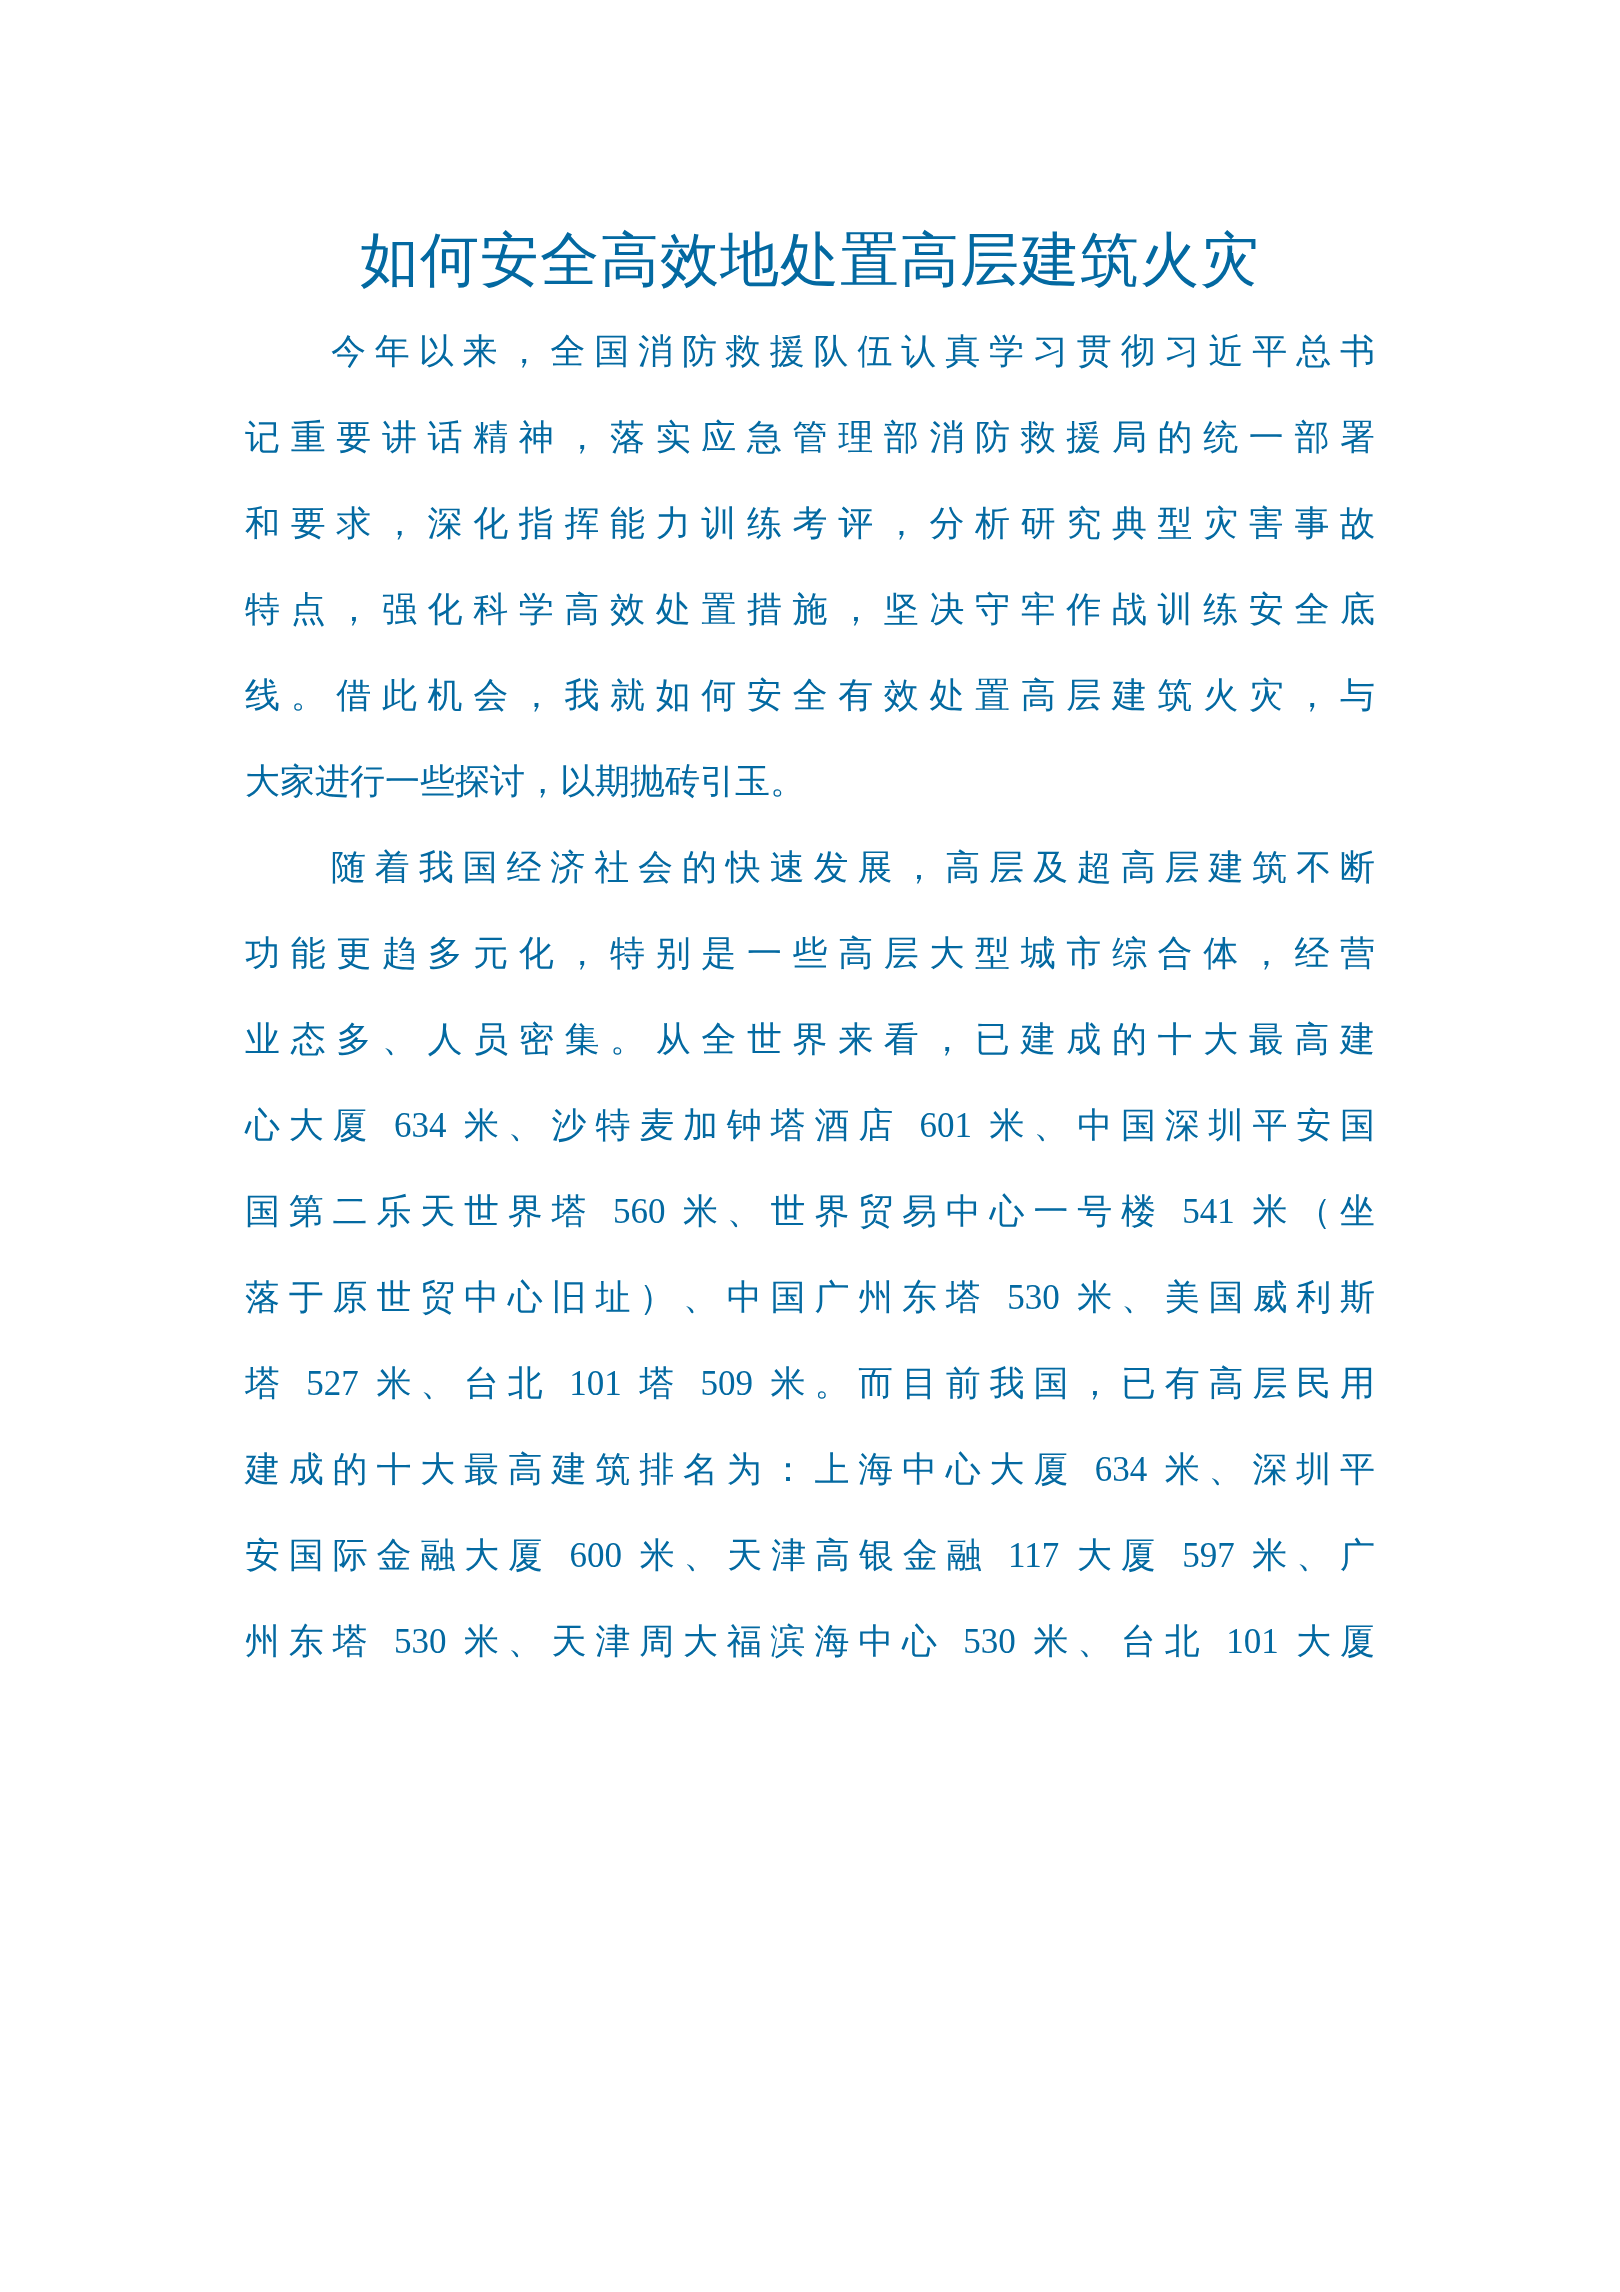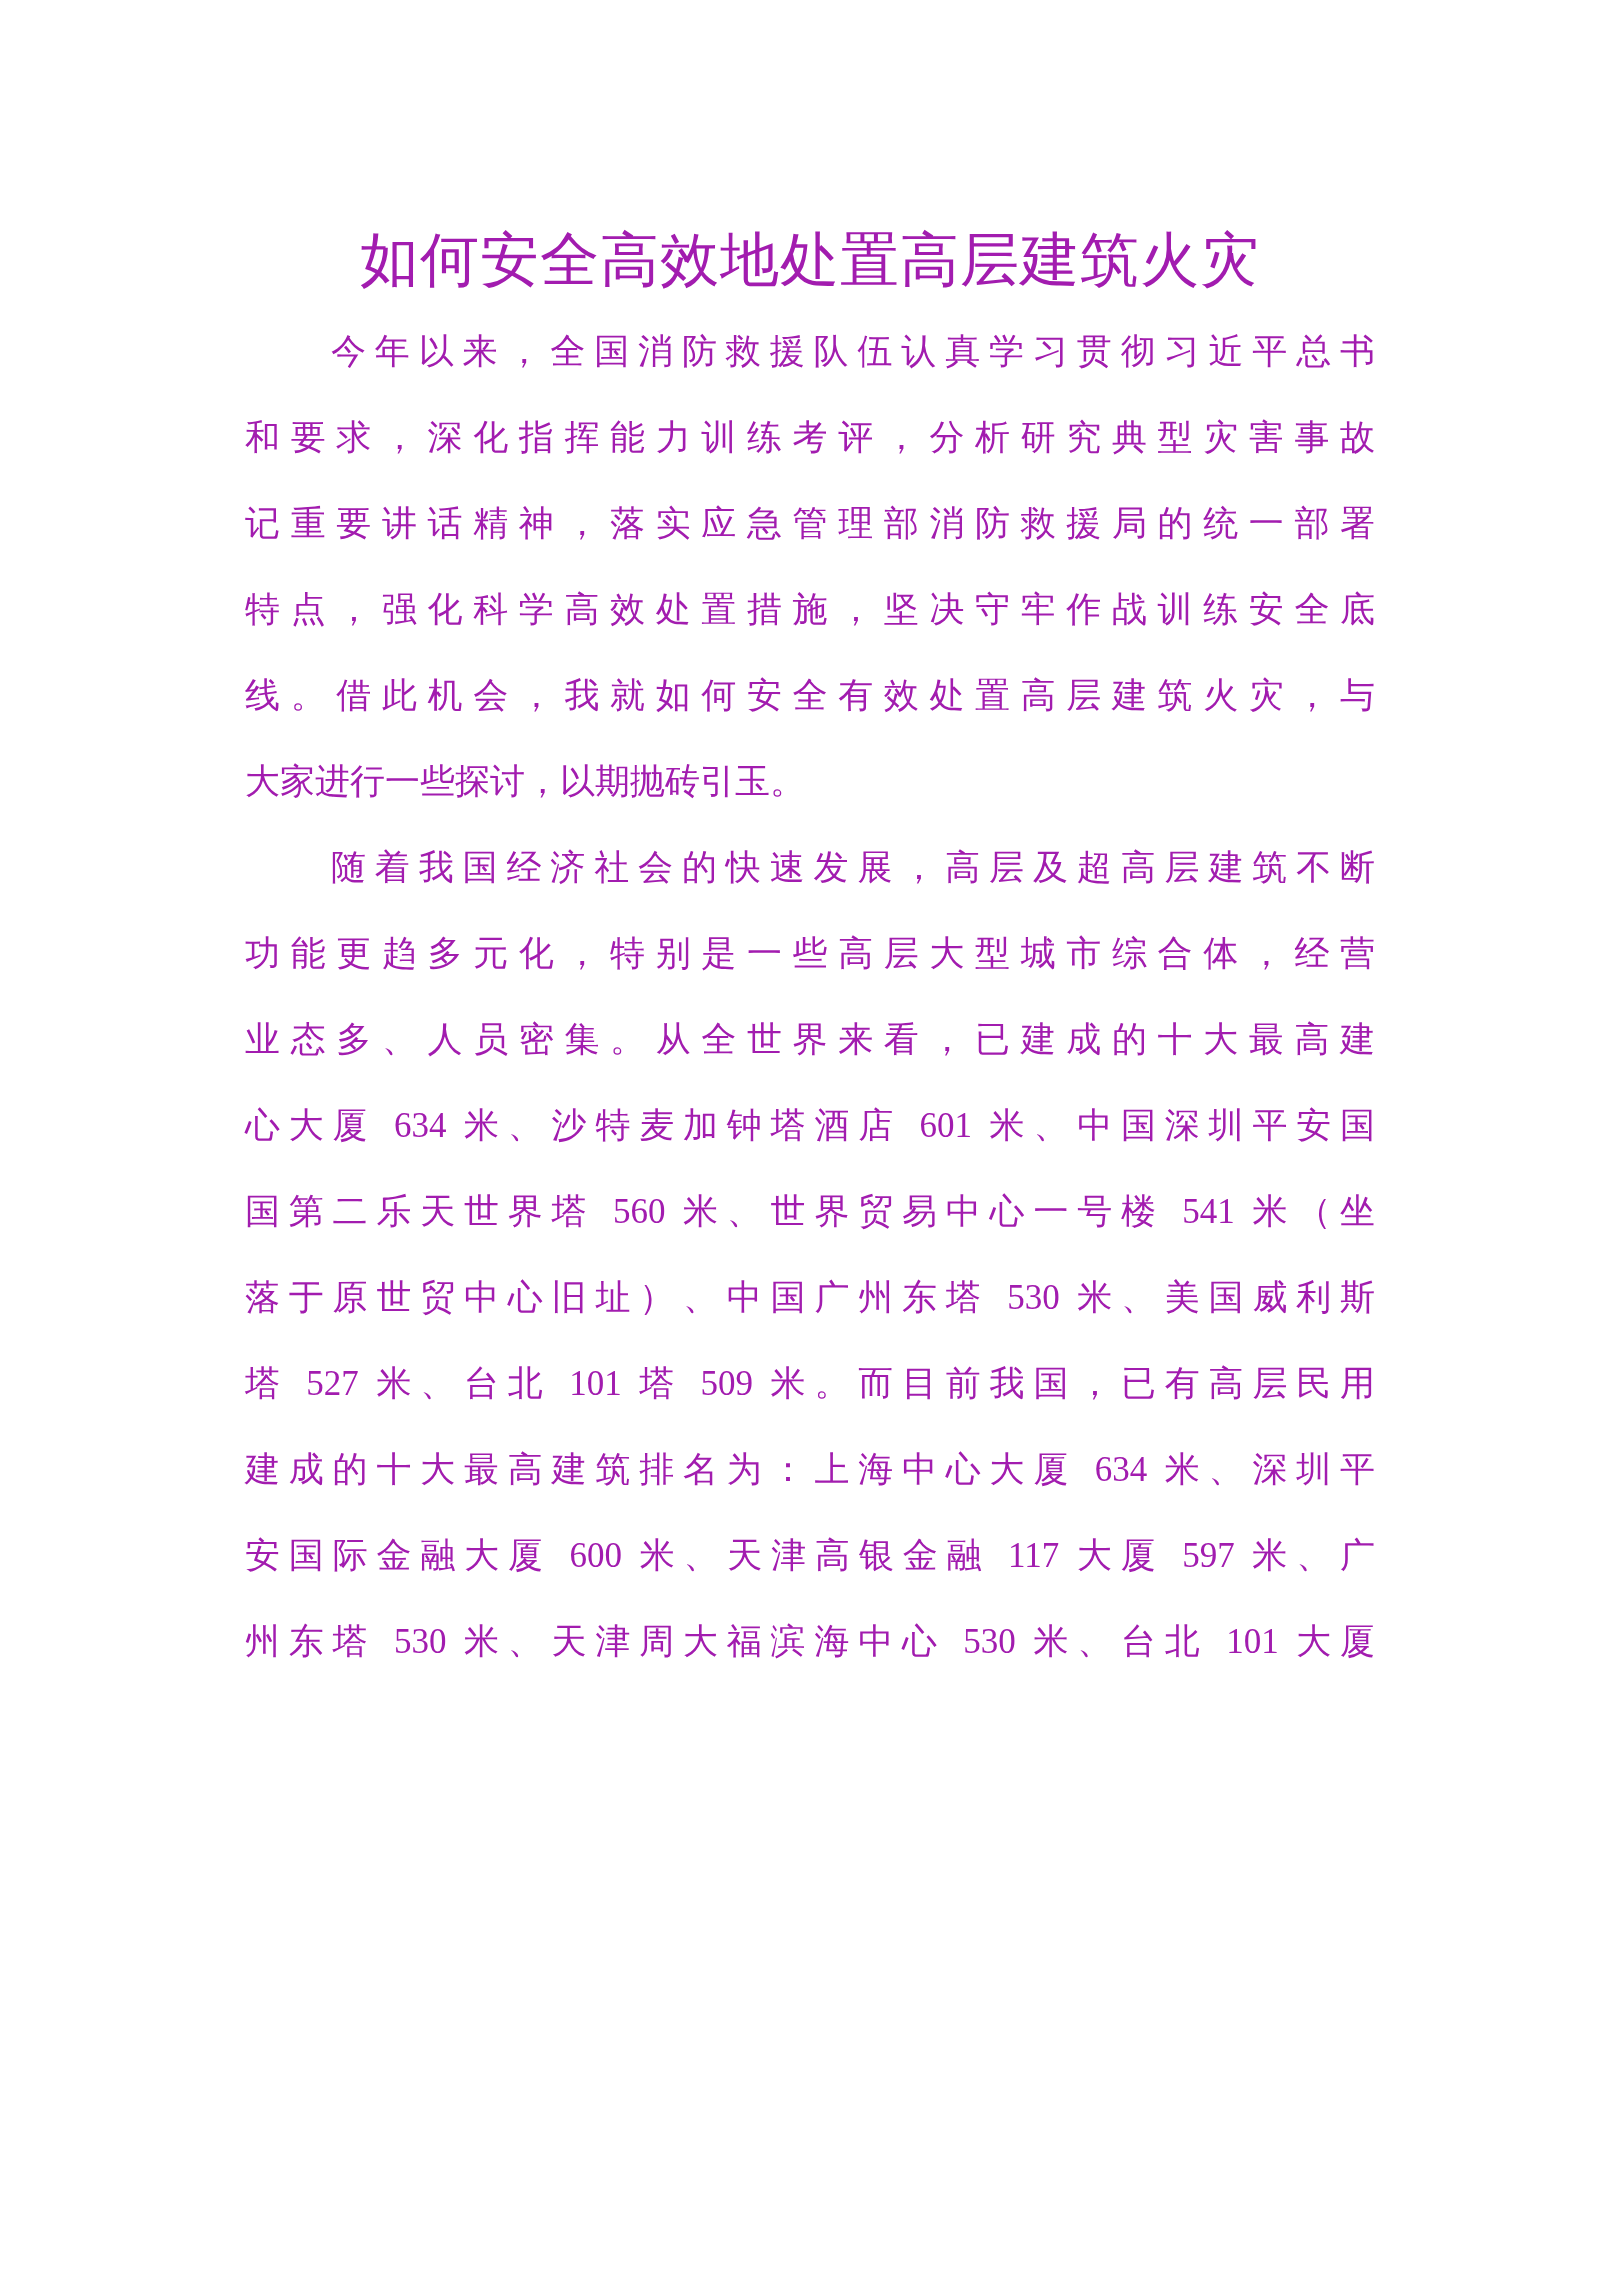--- a/index.html
+++ b/index.html
@@ -5,21 +5,21 @@
   html, body {
     margin: 0;
     padding: 0;
     background: #ffffff;
   }
   .page {
     position: relative;
     width: 1620px;
     height: 2293px;
     background: #ffffff;
-    color: #a21caf;
+    color: #0369a1;
     font-family: "Liberation Serif", "DejaVu Serif", serif;
     overflow: hidden;
   }
   .content {
     position: absolute;
     left: 245px;
     top: 211px;
     width: 1130px;
   }
   .doc-title {
@@ -47,22 +47,22 @@
     padding-left: 86px;
   }
 </style>
 </head>
 <body>
 
 <div class="page">
   <div class="content">
     <div class="doc-title">如何安全高效地处置高层建筑火灾</div>
     <div class="bodyline indent">今年以来，全国消防救援队伍认真学习贯彻习近平总书</div>
+    <div class="bodyline">记重要讲话精神，落实应急管理部消防救援局的统一部署</div>
     <div class="bodyline">和要求，深化指挥能力训练考评，分析研究典型灾害事故</div>
-    <div class="bodyline">记重要讲话精神，落实应急管理部消防救援局的统一部署</div>
     <div class="bodyline">特点，强化科学高效处置措施，坚决守牢作战训练安全底</div>
     <div class="bodyline">线。借此机会，我就如何安全有效处置高层建筑火灾，与</div>
     <div class="bodyline short">大家进行一些探讨，以期抛砖引玉。</div>
     <div class="bodyline indent">随着我国经济社会的快速发展，高层及超高层建筑不断</div>
     <div class="bodyline">功能更趋多元化，特别是一些高层大型城市综合体，经营</div>
     <div class="bodyline">业态多、人员密集。从全世界来看，已建成的十大最高建</div>
     <div class="bodyline">心大厦 634 米、沙特麦加钟塔酒店 601 米、中国深圳平安国</div>
     <div class="bodyline">国第二乐天世界塔 560 米、世界贸易中心一号楼 541 米（坐</div>
     <div class="bodyline">落于原世贸中心旧址）、中国广州东塔 530 米、美国威利斯</div>
     <div class="bodyline">塔 527 米、台北 101 塔 509 米。而目前我国，已有高层民用</div>

